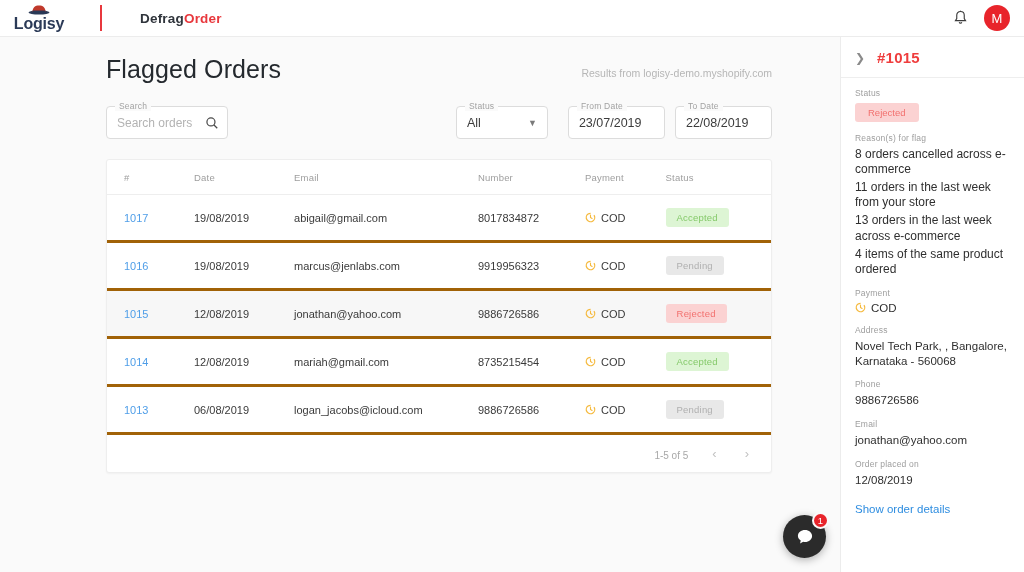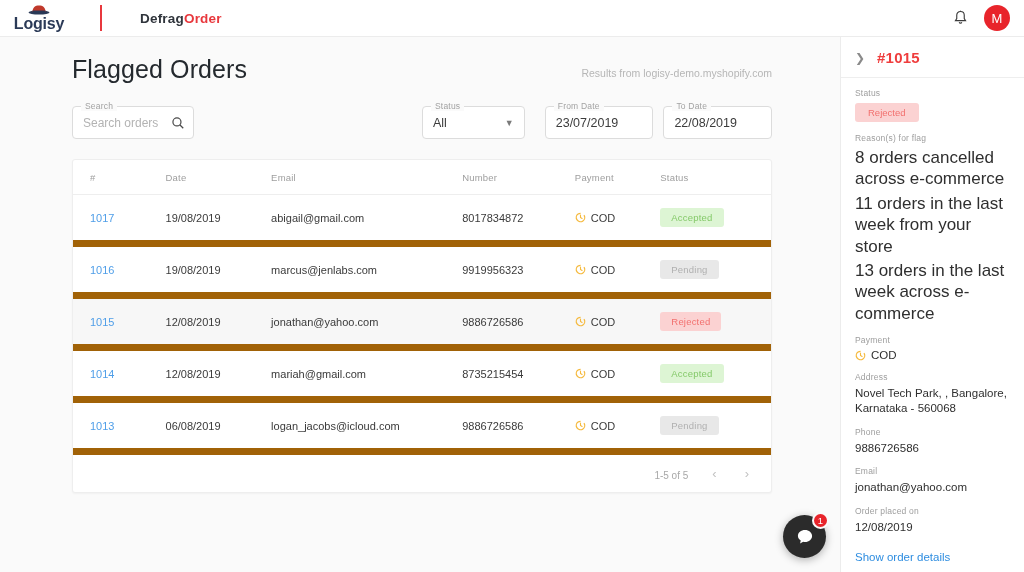--- a/index.html
+++ b/index.html
@@ -28,21 +28,21 @@
   .bell { width: 20px; height: 20px; display: flex; align-items: center; justify-content: center; cursor: pointer; }
   .avatar {
     width: 26px; height: 26px; border-radius: 50%;
     background: #e8242b; color: #fff; font-size: 13px;
     display: flex; align-items: center; justify-content: center;
     cursor: pointer; letter-spacing: .3px;
   }
 
   
   .body-split { flex: 1; display: flex; min-height: 0; }
-  .main-col { width: 840px; flex: 0 0 840px; background: #fafafa; position: relative; overflow: hidden; }
+  .main-col { width: 840px; flex: 0 0 840px; background: #fafafa; position: relative; overflow: hidden; padding-left: 34px; }
   .detail-col {
     flex: 1; background: #ffffff; border-left: 1px solid #ececec;
     padding: 0; overflow: hidden;
   }
 
   
   .page-head { display: flex; align-items: flex-end; padding: 18px 68px 0 72px; }
   .page-title { font-size: 25px; font-weight: normal; color: #24292e; letter-spacing: .1px; }
   .page-sub { margin-left: auto; font-size: 10.5px; color: #b6b6b6; padding-bottom: 5px; }
 
@@ -75,21 +75,21 @@
   .table-card {
     margin: 20px 68px 0 72px; background: #fff;
     border: 1px solid #eeeeee; border-radius: 3px;
     box-shadow: 0 1px 2px rgba(0,0,0,0.04);
   }
   table { width: 100%; border-collapse: collapse; }
   thead th {
     text-align: left; font-size: 9.5px; font-weight: normal; color: #9e9e9e;
     padding: 12px 0 11px 0; border-bottom: 1px solid #eeeeee; letter-spacing: .2px;
   }
-  tbody td { font-size: 11px; color: #3a3a3a; padding: 13px 0; border-bottom: 7px solid #a16207; }
+  tbody td { font-size: 11px; color: #3a3a3a; padding: 13px 0; border-bottom: 3px solid #a16207; }
   tbody tr.selected { background: #f7f7f7; }
   .col-id    { width: 92px; padding-left: 17px !important; }
   .col-date  { width: 105px; }
   .col-email { width: 190px; }
   .col-num   { width: 112px; }
   .col-pay   { width: 85px; }
   .col-status{ width: 110px; }
   .order-link { color: #4f9ee8; cursor: pointer; }
   .pay-cell { display: flex; align-items: center; gap: 5px; }
   .badge {
@@ -114,21 +114,21 @@
   .d-chevron { color: #8a8a8a; font-size: 12px; cursor: pointer; }
   .d-order-id { color: #ef3d3d; font-size: 15px; font-weight: bold; letter-spacing: .2px; }
   .d-body { padding: 10px 14px 0 14px; }
   .d-label { font-size: 8.5px; color: #9d9d9d; margin-top: 11px; margin-bottom: 4px; letter-spacing: .2px; }
   .d-label:first-child { margin-top: 0; }
   .d-value { font-size: 11.5px; color: #2f2f2f; line-height: 1.28; }
   .d-badge {
     display: inline-block; background: #fbd2d2; color: #f2706e;
     font-size: 9.5px; padding: 4px 13px; border-radius: 3px;
   }
-  .reason-item { font-size: 17px; color: #2f2f2f; line-height: 1.26; margin-bottom: 3px; }
+  .reason-item { font-size: 12px; color: #2f2f2f; line-height: 1.26; margin-bottom: 3px; }
   .d-pay { display: flex; align-items: center; gap: 5px; font-size: 11.5px; color: #2f2f2f; }
   .d-link { color: #2e8de0; font-size: 11.5px; cursor: pointer; margin-top: 16px; display: inline-block; }
 
   
   .chat-fab {
     position: absolute; right: 14px; bottom: 14px;
     width: 43px; height: 43px; border-radius: 50%;
     background: #2b2b2b; display: flex; align-items: center; justify-content: center;
     cursor: pointer; box-shadow: 0 2px 8px rgba(0,0,0,0.3);
   }
@@ -331,20 +331,21 @@
       <div class="d-body">
 
         <div class="d-label">Status</div>
         <div class="d-badge">Rejected</div>
 
         <div class="d-label">Reason(s) for flag</div>
         <div id="reasons-list">
             <div class="reason-item">8 orders cancelled across e-commerce</div>
             <div class="reason-item">11 orders in the last week from your store</div>
             <div class="reason-item">13 orders in the last week across e-commerce</div>
+            <div class="reason-item">4 items of the same product ordered</div>
           </div>
 
         <div class="d-label">Payment</div>
         <div class="d-pay">
           <svg width="11" height="11" viewBox="0 0 12 12">
             <circle cx="6" cy="6" r="4.6" fill="none" stroke="#f5b93c" stroke-width="1.4" stroke-dasharray="24 5" transform="rotate(-35 6 6)"></circle>
             <path d="M6 3.4 V6 L7.7 7" stroke="#f5b93c" stroke-width="1.2" fill="none" stroke-linecap="round"></path>
           </svg>
           <span>COD</span>
         </div>

